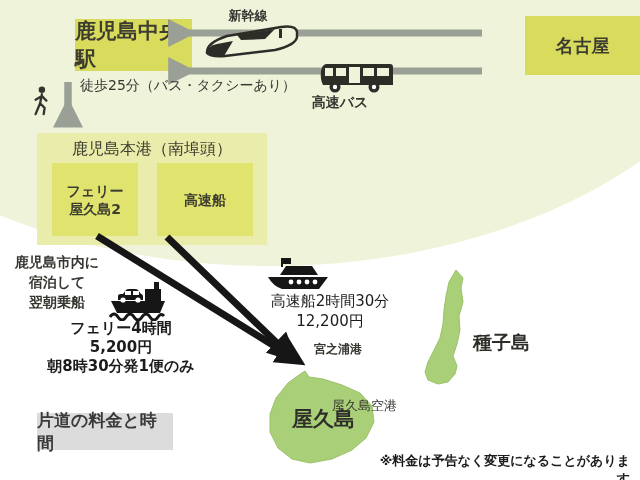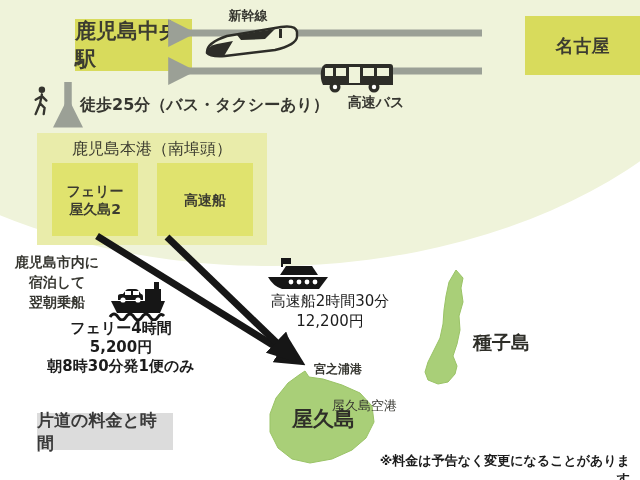--- a/index.html
+++ b/index.html
@@ -127,42 +127,42 @@
     <circle cx="33" cy="25" r="2.4" fill="#ffffff"></circle>
     <circle cx="41" cy="25" r="2.4" fill="#ffffff"></circle>
     <circle cx="49" cy="25" r="2.4" fill="#ffffff"></circle>
     <polygon points="20,9 46,9 52,18 14,18" fill="#161616"></polygon>
     <rect x="16" y="1" width="9" height="6" fill="#161616"></rect>
     <rect x="15" y="1" width="2" height="9" fill="#161616"></rect>
   </svg>
 
   <div class="lbl center-txt" style="left:213px;top:7px;width:70px;font-size:13px;font-weight:600;">新幹線</div>
 
-  <div class="lbl center-txt" style="left:340px;top:94px;width:72px;font-size:14px;font-weight:600;">高速バス</div>
+  <div class="lbl center-txt" style="left:304px;top:94px;width:72px;font-size:14px;font-weight:600;">高速バス</div>
 
-  <div class="lbl" style="left:80px;top:95px;font-size:16px;font-weight:700;">徒歩25分（バス・タクシーあり）</div>
+  <div class="lbl" style="left:80px;top:77px;font-size:14px;font-weight:400;">徒歩25分（バス・タクシーあり）</div>
 
   <div class="lbl center-txt" style="left:7px;top:252px;width:100px;font-size:14px;font-weight:600;line-height:20px;">
     <div>鹿児島市内に</div>
     <div>宿泊して</div>
     <div>翌朝乗船</div>
   </div>
 
   <div class="lbl center-txt" style="left:36px;top:319px;width:170px;font-size:15px;font-weight:700;line-height:19px;color:#1c1c1c;">
     <div>フェリー4時間</div>
     <div>5,200円</div>
     <div>朝8時30分発1便のみ</div>
   </div>
 
   <div class="lbl center-txt" style="left:255px;top:291px;width:150px;font-size:15px;font-weight:400;line-height:20px;color:#1c1c1c;">
     <div>高速船2時間30分</div>
     <div>12,200円</div>
   </div>
 
-  <div class="lbl" style="left:314px;top:361px;font-size:12px;font-weight:600;">宮之浦港</div>
+  <div class="lbl" style="left:314px;top:341px;font-size:12px;font-weight:600;">宮之浦港</div>
 
   <div class="lbl" style="left:292px;top:405px;font-size:21px;font-weight:700;color:#2e2e28;">屋久島</div>
 
   <div class="lbl" style="left:332px;top:397px;font-size:13px;font-weight:400;">屋久島空港</div>
 
   <div class="lbl" style="left:473px;top:330px;font-size:19px;font-weight:700;color:#2e2e28;">種子島</div>
 
   <div class="fare-box">
     <span>片道の料金と時間</span>
   </div>

